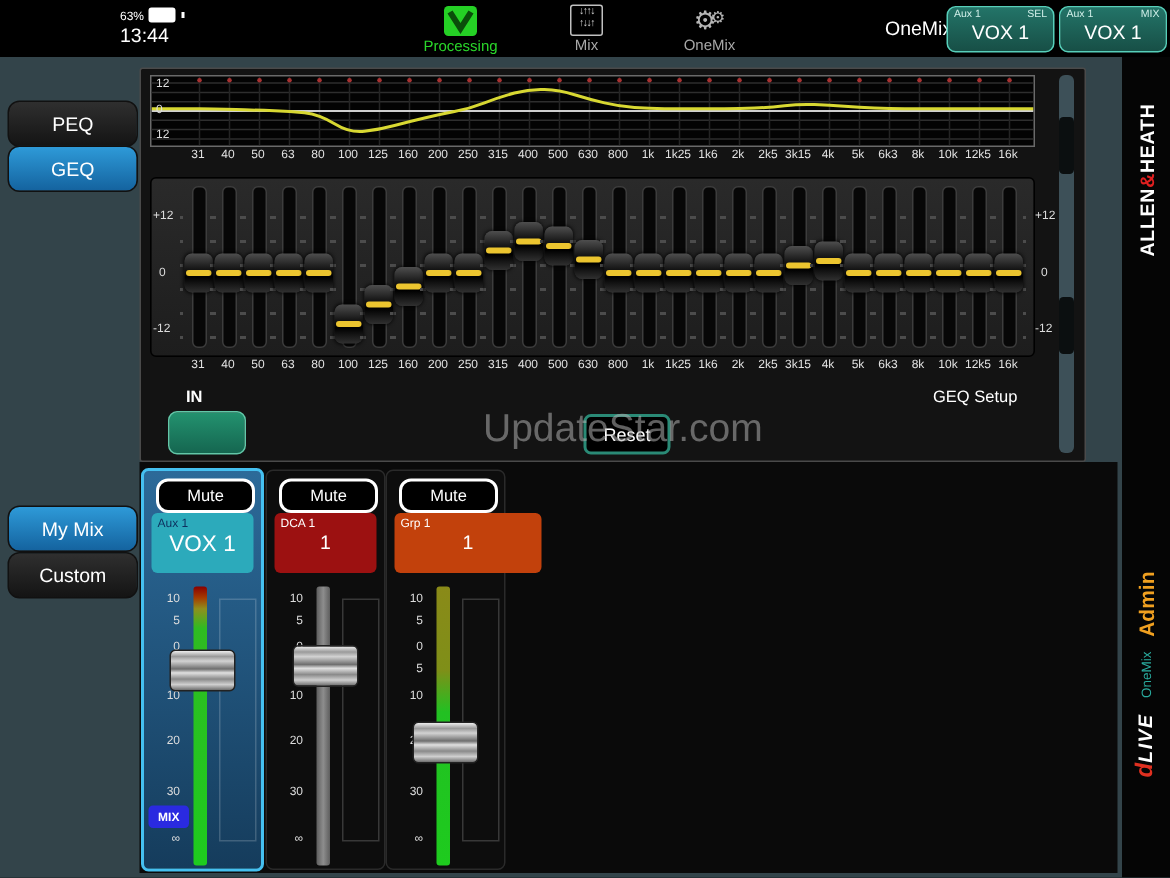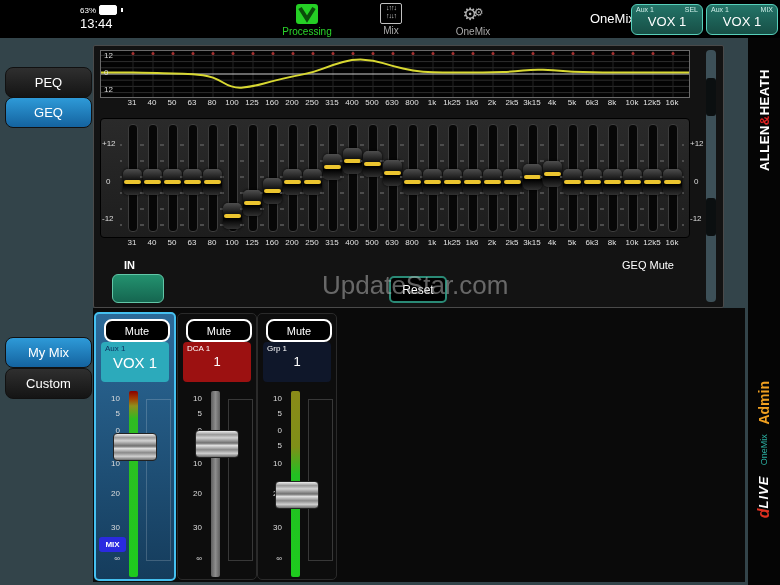--- a/index.html
+++ b/index.html
@@ -296,21 +296,21 @@
       <span style="left: 498px;">6k3</span>
       <span style="left: 518px;">8k</span>
       <span style="left: 538px;">10k</span>
       <span style="left: 558px;">12k5</span>
       <span style="left: 578px;">16k</span>
     </div>
 
   <span id="in-lbl" class="abs">IN</span>
   <div id="in-btn" class="abs"></div>
   <div id="reset-btn" class="abs">Reset</div>
-  <span id="type-lbl" class="abs">GEQ Mute</span>
+  <span id="type-lbl" class="abs">GEQ Setup</span>
 
   <div id="geq-scroll" class="abs">
     <div class="scr-thumb" style="top:28px"></div>
     <div class="scr-thumb" style="top:148px"></div>
   </div>
 <div class="g-ticks abs" style="left:25px;"></div>
     <div class="g-track abs" style="left:34px;"></div>
     <div class="g-handle abs" style="left:28.5px;top:123px;"></div>
     <div class="g-ticks abs" style="left:45px;"></div>
     <div class="g-track abs" style="left:54px;"></div>
@@ -432,21 +432,21 @@
         <span style="top: 175px;">20</span>
         <span style="top: 209px;">30</span>
         <span style="top: 240px;">∞</span>
       </div>
     <div class="mbox"></div>
     <div class="meter m-none"></div>
     <div class="s-handle" style="top: 116px;"></div>
   </div>
   <div class="strip" style="left:164px">
     <div class="mute">Mute</div>
-    <div class="plate" style="background: #0f172a;">
+    <div class="plate" style="background: #c2410c; padding-left: 30px;">
       <span class="corner" style="color: rgb(255, 255, 255);">Grp 1</span>
       <span class="pname" style="font-size:13px">1</span>
     </div>
     <div class="scale">
         <span style="top: 80px;">10</span>
         <span style="top: 95px;">5</span>
         <span style="top: 112px;">0</span>
         <span style="top: 127px;">5</span>
         <span style="top: 145px;">10</span>
         <span style="top: 175px;">20</span>

